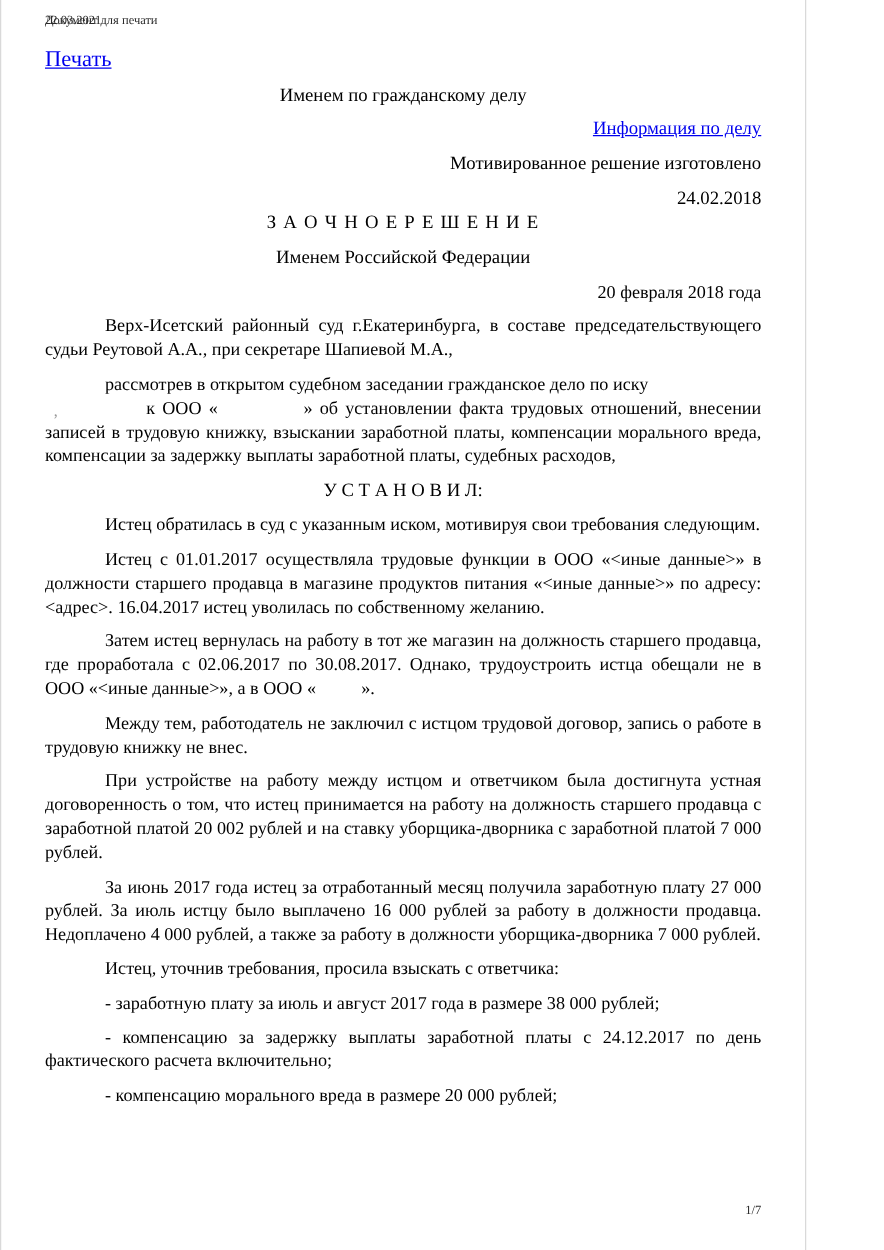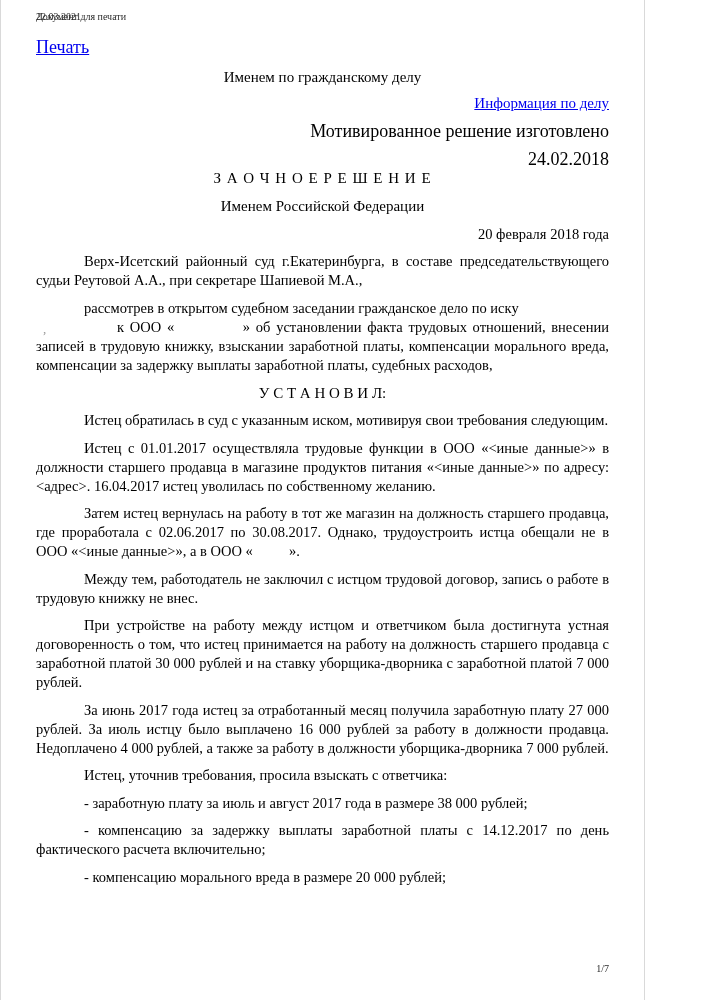--- a/index.html
+++ b/index.html
@@ -30,21 +30,21 @@
   .chrome-center { position: absolute; left: 0; right: 0; }
   
   a.link {
     color: #0000EE;
     text-decoration: underline;
     cursor: pointer;
   }
   .print-link-row { margin-top: 14px; font-size: 18px; line-height: 19px; }
   .doc-type { margin-top: 11px; font-size: 15px; line-height: 19px; text-align: center; }
   .info-link-row { margin-top: 7px; font-size: 15px; line-height: 19px; text-align: right; }
-  .right-line { margin-top: 9px; font-size: 18px; line-height: 19px; text-align: right; }
+  .right-line { margin-top: 9px; font-size: 15px; line-height: 19px; text-align: right; }
   .center-line { font-size: 15px; line-height: 19px; text-align: center; }
   .spaced { letter-spacing: 1px; }
   .subtitle { margin-top: 9px; }
   
   p.par {
     margin: 8.5px 0 0 0;
     font-size: 14.5px;
     line-height: 19px;
     text-indent: 48px;
   }
@@ -112,22 +112,22 @@
     <span class="mark">,</span>
     <span>к ООО «&nbsp;&nbsp;&nbsp;&nbsp;&nbsp;&nbsp;&nbsp;&nbsp;&nbsp;&nbsp;&nbsp;&nbsp;» об установлении факта трудовых отношений, внесении записей в трудовую книжку, взыскании заработной платы, компенсации морального вреда, компенсации за задержку выплаты заработной платы, судебных расходов,</span>
   </p>
 
   <div class="ustanovil">У С Т А Н О В И Л:</div>
 
   <p class="par just">Истец обратилась в суд с указанным иском, мотивируя свои требования следующим.</p>
   <p class="par just">Истец с 01.01.2017 осуществляла трудовые функции в ООО «&lt;иные данные&gt;» в должности старшего продавца в магазине продуктов питания «&lt;иные данные&gt;» по адресу: &lt;адрес&gt;. 16.04.2017 истец уволилась по собственному желанию.</p>
   <p class="par just">Затем истец вернулась на работу в тот же магазин на должность старшего продавца, где проработала с 02.06.2017 по 30.08.2017. Однако, трудоустроить истца обещали не в ООО «&lt;иные данные&gt;», а в ООО «&nbsp;&nbsp;&nbsp;&nbsp;&nbsp;&nbsp;&nbsp;&nbsp;&nbsp;&nbsp;».</p>
   <p class="par just">Между тем, работодатель не заключил с истцом трудовой договор, запись о работе в трудовую книжку не внес.</p>
-  <p class="par just">При устройстве на работу между истцом и ответчиком была достигнута устная договоренность о том, что истец принимается на работу на должность старшего продавца с заработной платой 30 000 рублей и на ставку уборщика-дворника с заработной платой 7 000 рублей.</p>
+  <p class="par just">При устройстве на работу между истцом и ответчиком была достигнута устная договоренность о том, что истец принимается на работу на должность старшего продавца с заработной платой 20 002 рублей и на ставку уборщика-дворника с заработной платой 7 000 рублей.</p>
   <p class="par just">За июнь 2017 года истец за отработанный месяц получила заработную плату 27 000 рублей. За июль истцу было выплачено 16 000 рублей за работу в должности продавца. Недоплачено 4 000 рублей, а также за работу в должности уборщика-дворника 7 000 рублей.</p>
   <p class="par just">Истец, уточнив требования, просила взыскать с ответчика:</p>
   <p class="par just">- заработную плату за июль и август 2017 года в размере 38 000 рублей;</p>
-  <p class="par just">- компенсацию за задержку выплаты заработной платы с 14.12.2017 по день фактического расчета включительно;</p>
+  <p class="par just">- компенсацию за задержку выплаты заработной платы с 24.12.2017 по день фактического расчета включительно;</p>
   <p class="par just">- компенсацию морального вреда в размере 20 000 рублей;</p>
 
   <div class="footer-page-num">1/7</div>
 
 </div>
 
 </body></html>

